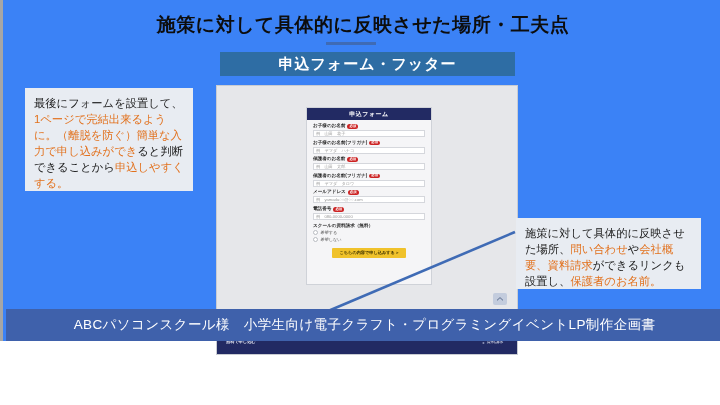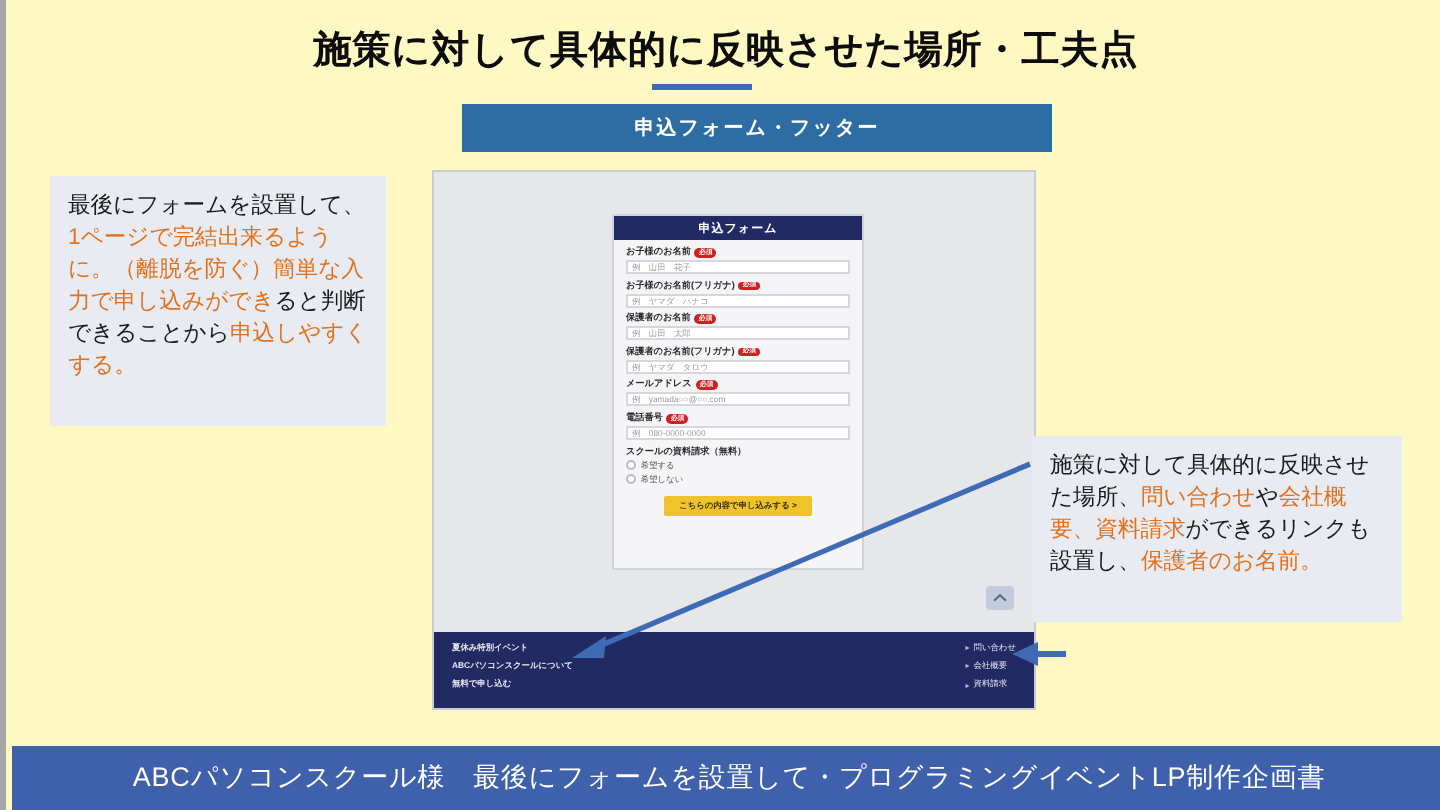--- a/index.html
+++ b/index.html
@@ -2,36 +2,36 @@
 <html><head>
 <meta charset="utf-8">
 <style>
   html,body{margin:0;padding:0;}
   body{
     width:720px;height:405px;overflow:hidden;
     background:#ffffff;
     font-family:"Liberation Sans","DejaVu Sans",sans-serif;
     position:relative;
   }
-  .slide{position:absolute;left:0;top:0;width:720px;height:405px;background:#fef9c3;
+  .slide{position:absolute;left:0;top:0;width:720px;height:341px;background:#3b82f6;
          border-left:3px solid #a6a6a6;box-sizing:border-box;}
 
   
   .title{
     position:absolute;left:0;top:12px;width:720px;text-align:center;
     font-size:19px;font-weight:bold;color:#0d0d0d;letter-spacing:0.5px;
   }
   .title-rule{
     position:absolute;left:323px;top:42px;width:50px;height:3px;background:#3f6bb5;
   }
 
   
   .banner{
-    position:absolute;left:228px;top:52px;width:295px;height:24px;
-    background:#2e6da4;color:#fff;font-size:10px;font-weight:bold;
+    position:absolute;left:217px;top:52px;width:295px;height:24px;
+    background:#2e6da4;color:#fff;font-size:15px;font-weight:bold;
     display:flex;align-items:center;justify-content:center;letter-spacing:1px;
   }
 
   
   .panel{
     position:absolute;left:213px;top:85px;width:302px;height:270px;
     background:#e6e7ea;border:1px solid #c9ccd2;box-sizing:border-box;
   }
   .panel-body{position:absolute;left:0;top:0;right:0;bottom:0;}
 
@@ -75,21 +75,21 @@
   }
   .foot-left{position:absolute;left:9px;top:6px;}
   .foot-left div{font-size:4.2px;color:#e8e9f3;line-height:1;margin-bottom:5px;font-weight:bold;}
   .foot-right{position:absolute;right:9px;top:6px;text-align:left;}
   .foot-right div{font-size:4.2px;color:#e8e9f3;line-height:1;margin-bottom:5px;display:flex;align-items:center;gap:2px;}
   .caret{color:#b9bed8;font-size:4px;}
 
   
   .callout{
     position:absolute;background:#e8ecf2;color:#1a1a1a;
-    font-size:11.3px;line-height:1.42;padding:7px 8px 22px 9px;box-sizing:border-box;
+    font-size:11.3px;line-height:1.42;padding:7px 8px 0 9px;box-sizing:border-box;
   }
   .callout.left{left:22px;top:88px;width:168px;}
   .callout.right{left:513px;top:218px;width:185px;}
   .or{color:#e2711d;}
 
   
   .arrows{position:absolute;left:0;top:0;width:720px;height:405px;pointer-events:none;}
 
   
   .capbar{
@@ -242,16 +242,16 @@
       <line x1="512" y1="232" x2="292" y2="325" stroke="#3f6bb5" stroke-width="2.6"></line>
       <polygon points="283,329 300,318 299,329" fill="#3f6bb5"></polygon>
     </g>
     <g>
       <line x1="530" y1="327" x2="512" y2="327" stroke="#3f6bb5" stroke-width="3"></line>
       <polygon points="503,327 516,321 516,333" fill="#3f6bb5"></polygon>
     </g>
   </svg>
 
   <div class="capbar">
-    <span>ABCパソコンスクール様　最後にフォームを設置して・プログラミングイベントLP制作企画書</span>
+    <span>ABCパソコンスクール様　小学生向け電子クラフト・プログラミングイベントLP制作企画書</span>
   </div>
 
 </div>
 
 </body></html>

